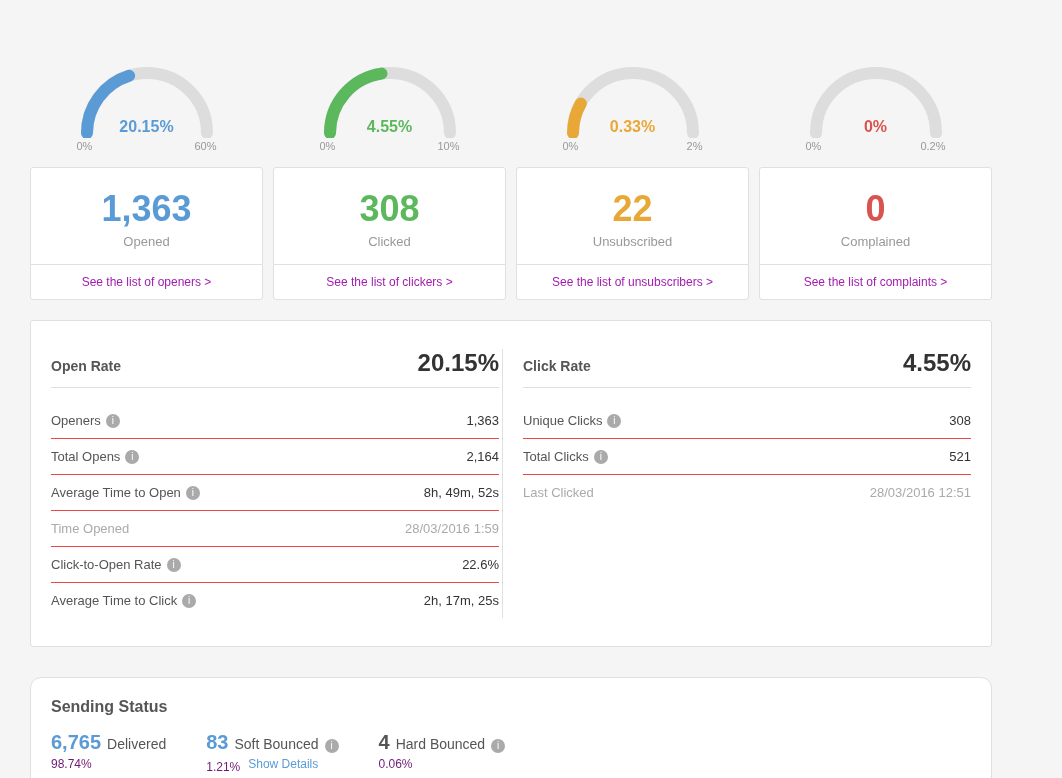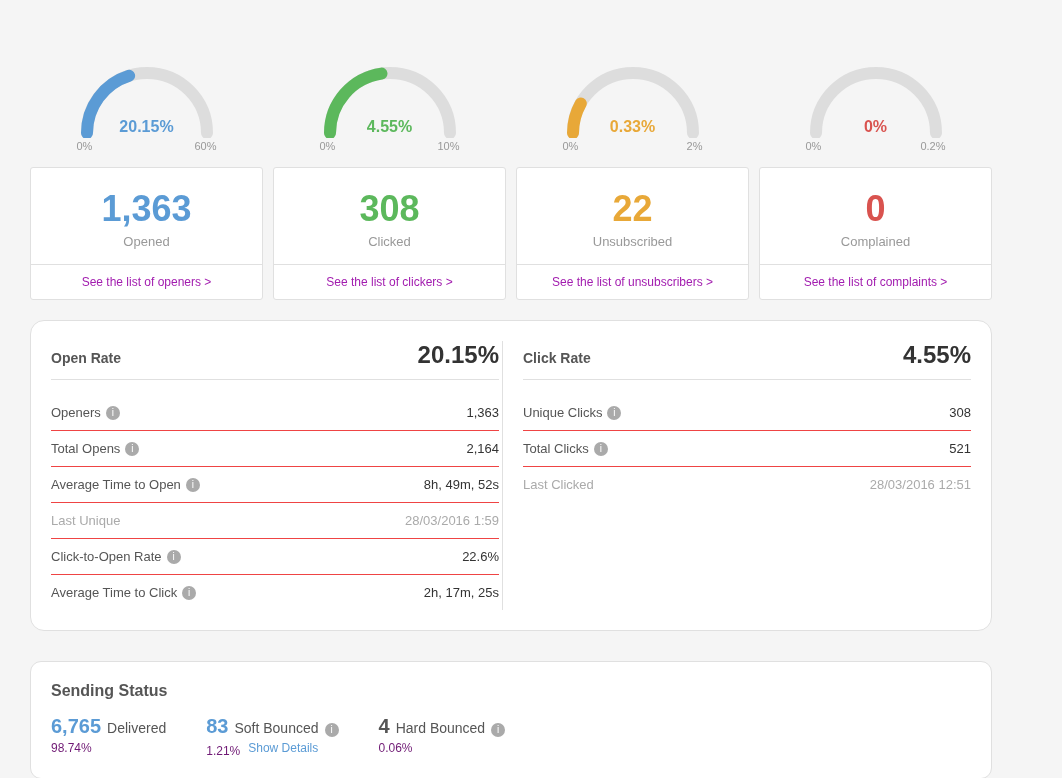--- a/index.html
+++ b/index.html
@@ -98,22 +98,22 @@
     .color-orange { color: #e8a838; }
     .color-red { color: #d9534f; }
 
     
     .stats-section {
       display: flex;
       gap: 3px;
       margin-bottom: 30px;
       background: #fff;
       border: 1px solid #e0e0e0;
-      border-radius: 14px;
-      padding: 20px 20px;
+      border-radius: 3px;
+      padding: 28px 20px;
     }
     .stats-half {
       flex: 1;
     }
     .stats-half + .stats-half {
       border-left: 1px solid #e0e0e0;
       padding-left: 20px;
     }
     .stats-header {
       display: flex;
@@ -316,21 +316,21 @@
 
       <div class="stat-row">
         <span class="stat-row-label">
           <span>Average Time to Open</span>
           <span class="info-icon">i</span>
         </span>
         <span class="stat-row-value">8h, 49m, 52s</span>
       </div>
 
       <div class="stat-row muted">
-        <span class="stat-row-label">Last Unique</span>
+        <span class="stat-row-label">Time Opened</span>
         <span class="stat-row-value">28/03/2016 1:59</span>
       </div>
 
       <div class="stat-row">
         <span class="stat-row-label">
           <span>Click-to-Open Rate</span>
           <span class="info-icon">i</span>
         </span>
         <span class="stat-row-value">22.6%</span>
       </div>

